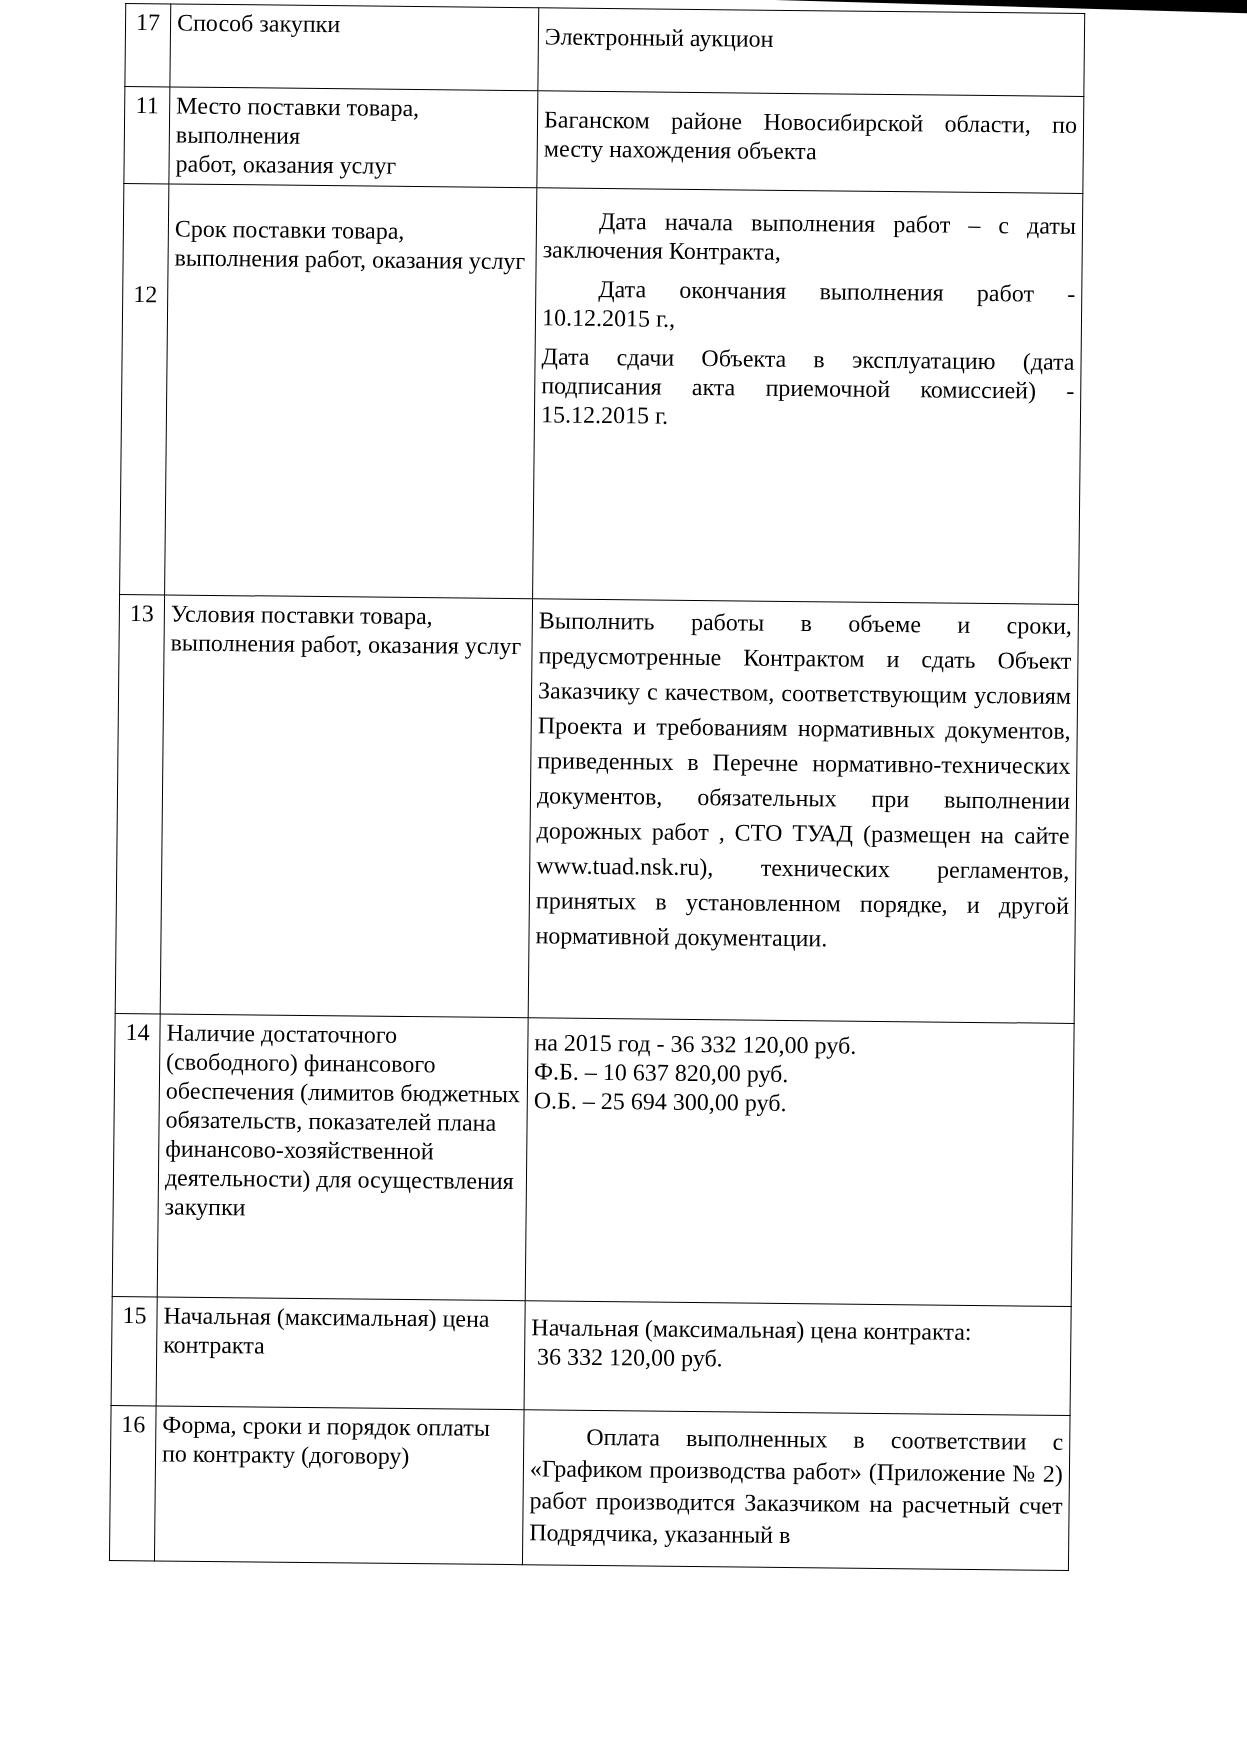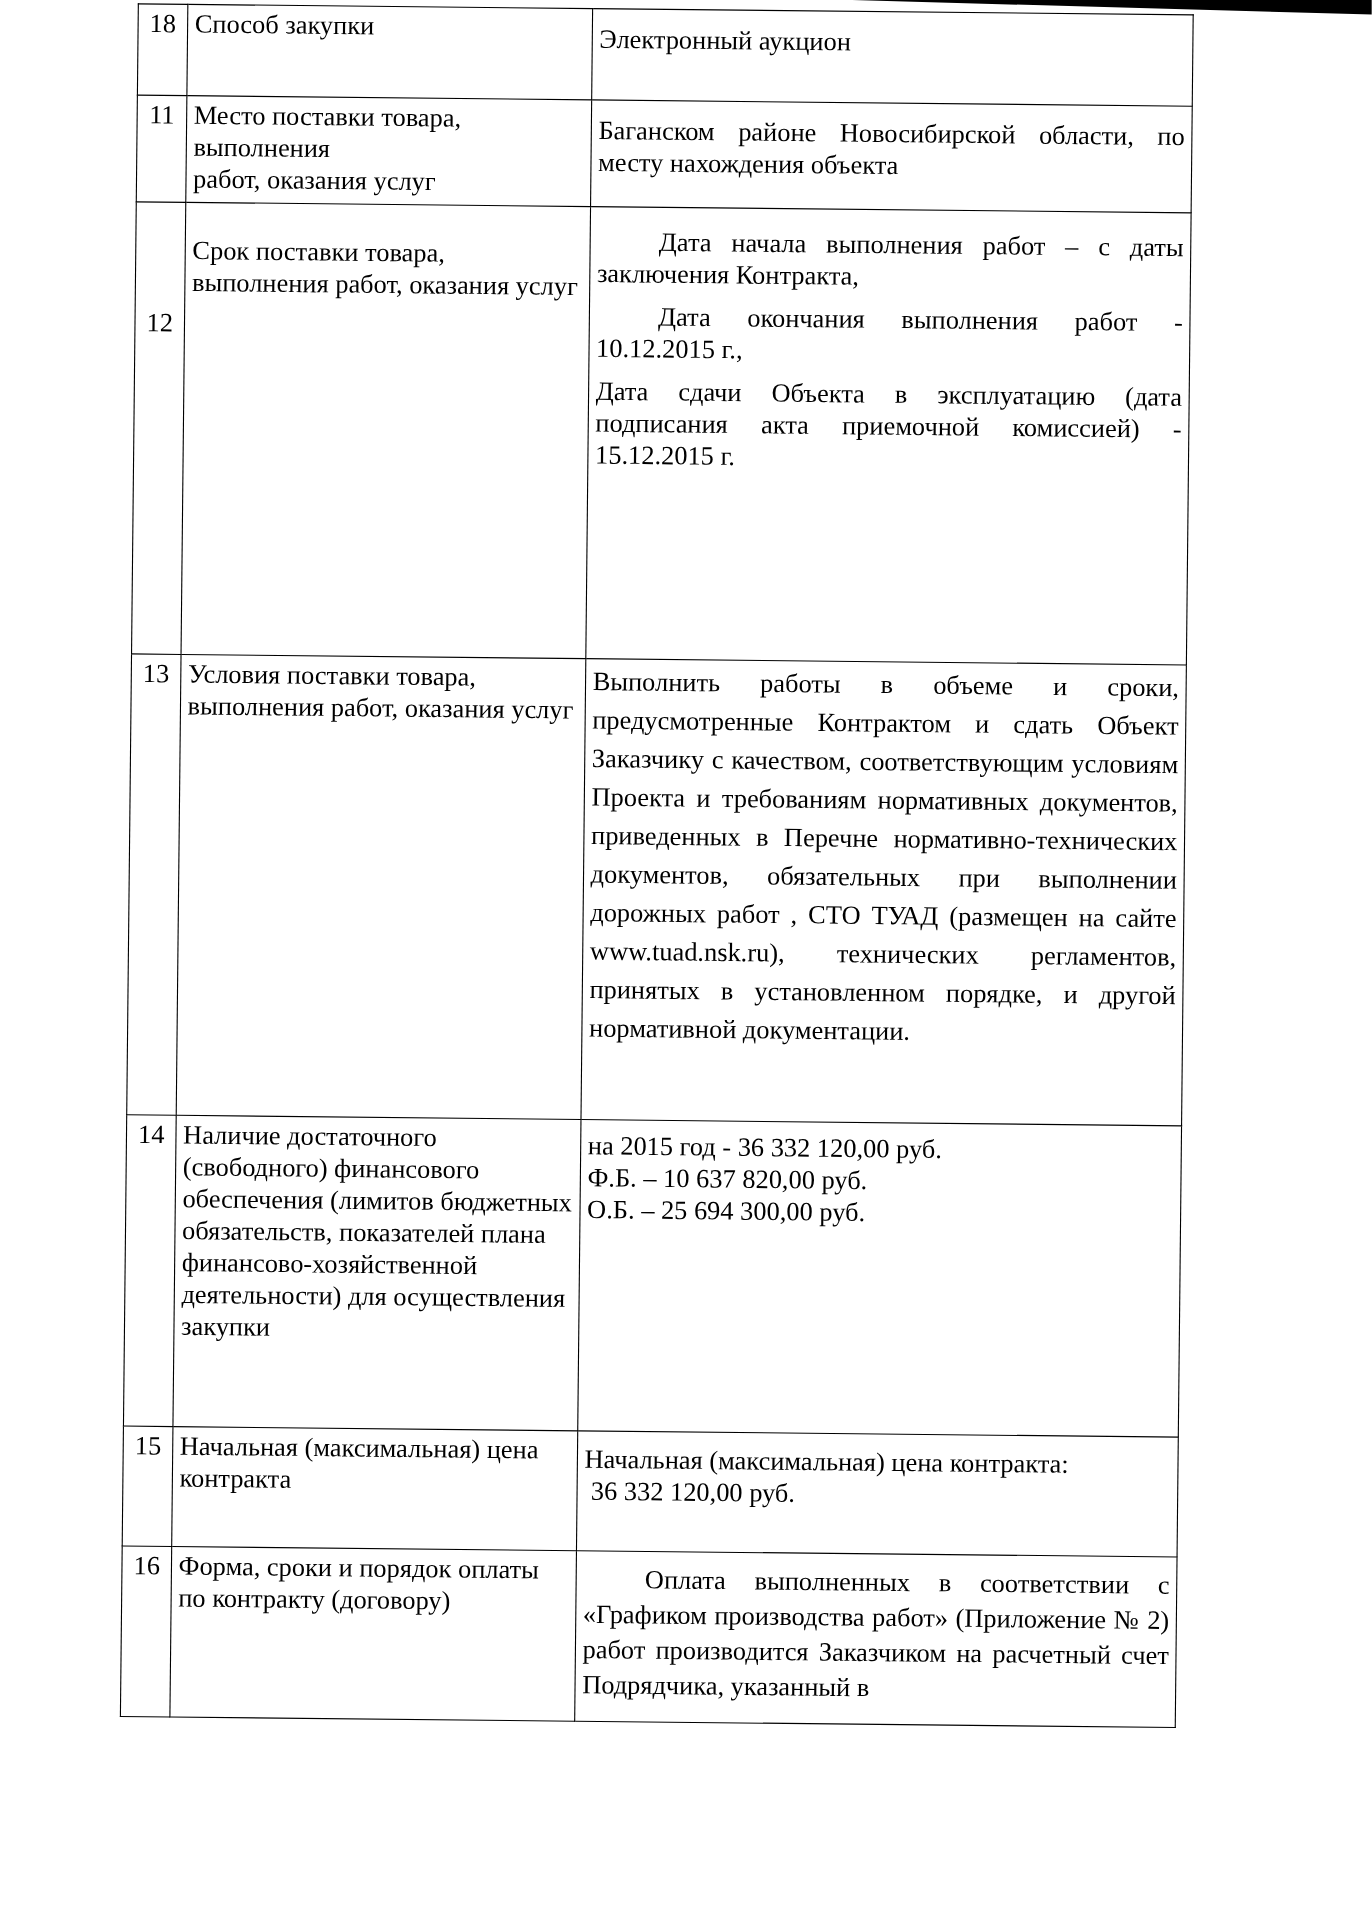--- a/index.html
+++ b/index.html
@@ -41,21 +41,21 @@
 </style>
 </head>
 <body>
 
 <div class="scan-edge"></div>
 
 <div class="page">
   <table class="proc">
     <tbody>
       <tr class="row-10">
-        <td class="num">18</td>
+        <td class="num">17</td>
         <td class="label">Способ закупки</td>
         <td class="value" style="padding-top:14px;">
           <span>Электронный аукцион</span>
         </td>
       </tr>
 
       <tr class="row-11">
         <td class="num">11</td>
         <td class="label">
           <span class="line">Место поставки товара,</span>

